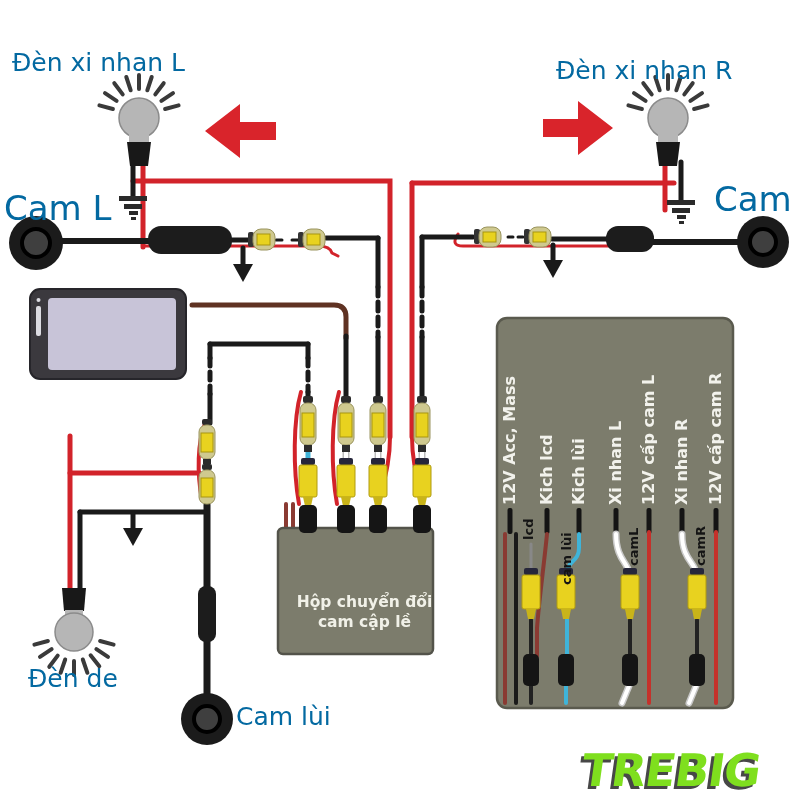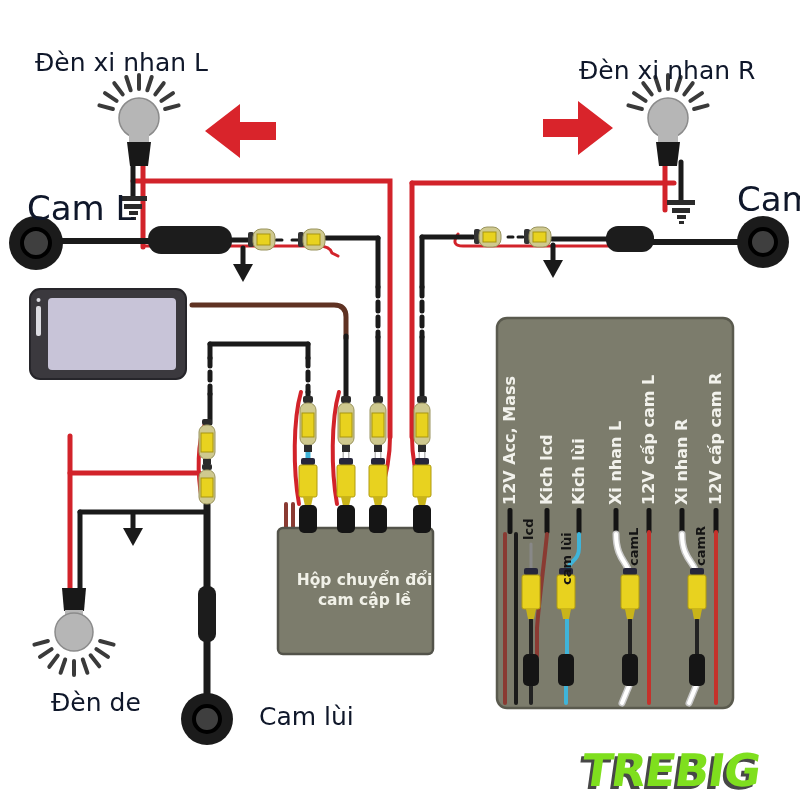--- a/index.html
+++ b/index.html
@@ -1,22 +1,22 @@
 <!DOCTYPE html>
 <html><head>
 <meta charset="utf-8">
 <style>
   html,body{margin:0;padding:0;background:#fff;}
   #stage{position:relative;width:800px;height:800px;background:#ffffff;overflow:hidden;
          font-family:"DejaVu Sans","Liberation Sans",sans-serif;}
   #wiring-svg{position:absolute;left:0;top:0;}
-  .lbl{position:absolute;color:#0f172a;white-space:nowrap;margin-left:23px;}
+  .lbl{position:absolute;color:#0369a1;white-space:nowrap;}
   .lbl-big{font-size:25px;font-weight:400;}
   .lbl-cam{font-size:34px;font-weight:400;}
-  .box-label{position:absolute;left:278px;top:570px;width:173px;text-align:center;
+  .box-label{position:absolute;left:278px;top:592px;width:173px;text-align:center;
              color:#f1f1e8;font-size:15.5px;font-weight:700;line-height:20px;}
   .pin-label{position:absolute;color:#f2f2ec;font-size:16px;font-weight:700;line-height:20px;
              white-space:nowrap;transform:rotate(-90deg);transform-origin:0 0;}
   .conn-label{position:absolute;color:#141414;font-size:13px;font-weight:700;line-height:14px;
              white-space:nowrap;transform:rotate(-90deg);transform-origin:0 0;}
   .logo{position:absolute;left:582px;top:744px;font-size:45px;font-weight:700;
         letter-spacing:-1px;color:#7fdf1e;transform:skewX(-8deg);
         text-shadow:-3px 3px 0 #474747;}
 </style>
 </head>
@@ -343,21 +343,21 @@
     <rect x="48" y="298" width="128" height="72" rx="4" fill="#c8c4d8"></rect>
     <rect x="36" y="306" width="5" height="30" rx="2" fill="#dcdce2"></rect>
     <circle cx="38.5" cy="300" r="2" fill="#dcdce2"></circle>
   </g>
 </svg>
 
 <div class="lbl lbl-big" style="left:12px;top:48px">Đèn xi nhan L</div>
 <div class="lbl lbl-big" style="left:556px;top:56px">Đèn xi nhan R</div>
 <div class="lbl lbl-cam" style="left:4px;top:188px">Cam L</div>
 <div class="lbl lbl-cam" style="left:714px;top:179px">Cam R</div>
-<div class="lbl lbl-big" style="left:28px;top:688px">Đèn de</div>
+<div class="lbl lbl-big" style="left:28px;top:664px">Đèn de</div>
 <div class="lbl lbl-big" style="left:236px;top:702px">Cam lùi</div>
 
 <div class="box-label">
   <div>Hộp chuyển đổi</div>
   <div>cam cập lề</div>
 </div>
 
 <div class="pin-label" style="left:500px;top:505px">12V Acc, Mass</div>
 <div class="pin-label" style="left:537px;top:505px">Kich lcd</div>
 <div class="pin-label" style="left:569px;top:505px">Kich lùi</div>

